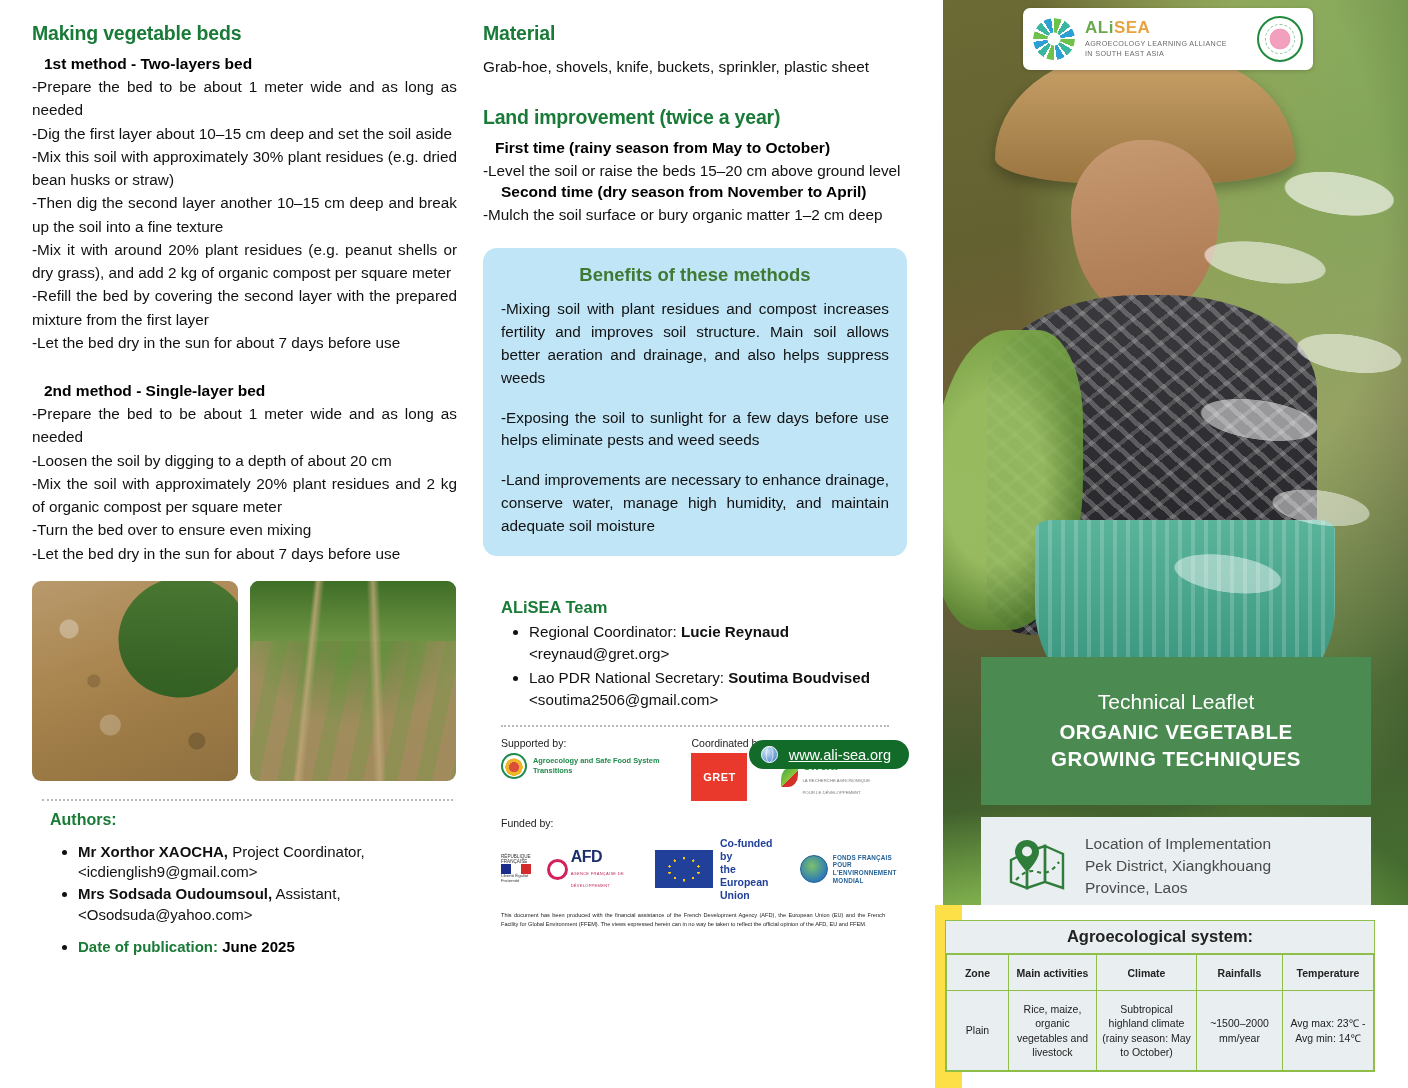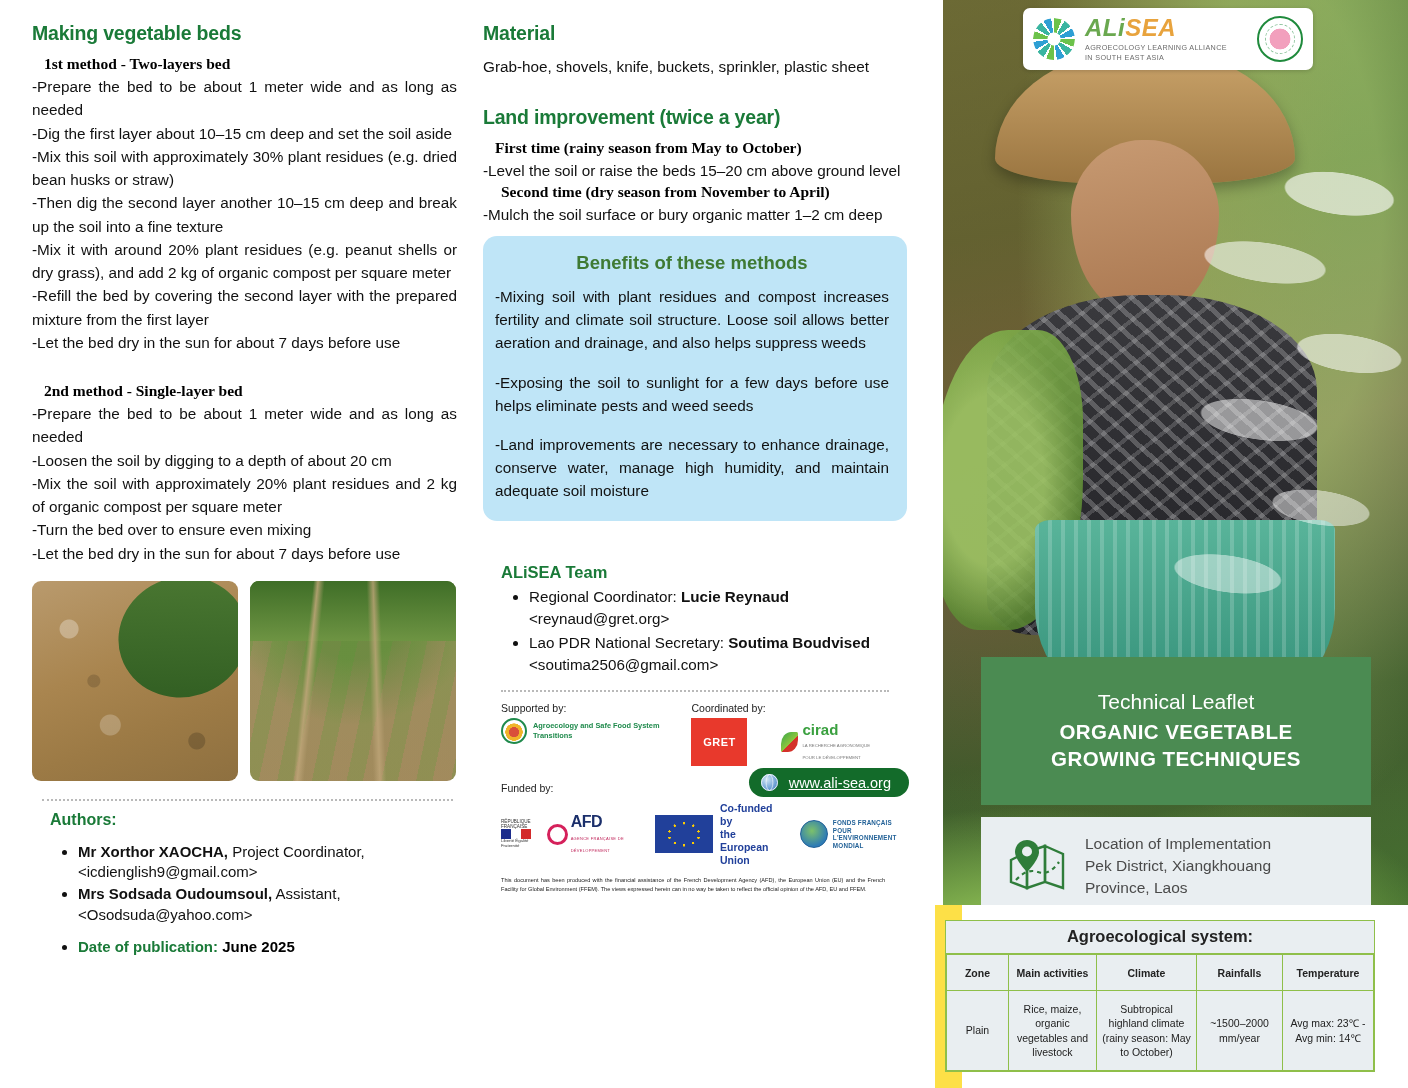--- a/index.html
+++ b/index.html
@@ -17,21 +17,21 @@
   .col1 { width:475px; padding:22px 18px 0 32px; position:relative; }
   .col2 { width:460px; padding:22px 28px 0 8px; position:relative; }
   .col3 { width:473px; position:relative; background:#ffffff; }
 
   h2.sec {
     color:#1a7a38; font-size:19.5px; font-weight:bold;
     margin:0 0 10px 0; letter-spacing:-0.2px;
   }
   h3.sub {
     font-size:15.5px; font-weight:bold; color:#000;
-    margin:0 0 2px 0; padding-left:12px;font-family:Liberation Serif, serif;
+    margin:0 0 2px 0; padding-left:12px;
   }
   p.body {
     font-size:15.3px; line-height:1.52; color:#111; margin:0;
     text-align:justify; text-justify:inter-word;
   }
   .gap-lg { height:28px; }
 
   
   .photos { display:flex; gap:12px; margin-top:16px; }
   .photo {
@@ -78,32 +78,32 @@
   ul.authors { margin:0; padding-left:46px; }
   ul.authors li { font-size:15px; line-height:1.35; margin-bottom:2px; color:#111; }
   ul.authors li b { font-weight:bold; }
   li.pubdate { margin-top:12px; }
   li.pubdate .lbl { color:#1a7a38; font-weight:bold; }
   li.pubdate .val { color:#000; font-weight:bold; }
 
   
   .benefits {
     background:#bfe5f7; border-radius:14px;
-    padding:14px 18px 18px 12px; margin-top:10px;
+    padding:14px 18px 18px 18px; margin-top:22px;
   }
   .benefits h3 {
     text-align:center; color:#3f7a34; font-size:18.5px;
     font-weight:bold; margin:2px 0 12px 0;
   }
   .benefits p { font-size:15.3px; line-height:1.5; color:#111; margin:0; text-align:justify; }
   .benefits p + p { margin-top:17px; }
 
   
   .web-badge {
-    position:absolute; right:26px; top:768px;
+    position:absolute; right:26px; top:740px;
     background:#136b2a; color:#fff; border-radius:20px;
     padding:6px 18px 6px 12px; display:flex; align-items:center; gap:11px;
     font-size:14.5px;
   }
   .web-badge .url { text-decoration:underline; color:#fff; }
   .globe {
     width:17px; height:17px; border-radius:50%;
     background:radial-gradient(circle at 35% 32%, #cfe4f5, #6b9fd4 60%, #3f6fa8);
     position:relative; flex:0 0 auto;
   }
@@ -275,21 +275,21 @@
         #6cc24a 180deg 202deg, #fff 202deg 210deg,
         #3ab5a0 210deg 232deg, #fff 232deg 240deg,
         #2e9fd4 240deg 262deg, #fff 262deg 270deg,
         #6cc24a 270deg 292deg, #fff 292deg 300deg,
         #3ab5a0 300deg 322deg, #fff 322deg 330deg,
         #2e9fd4 330deg 352deg, #fff 352deg 360deg);
     -webkit-mask:radial-gradient(circle, transparent 0 6px, #000 7px);
             mask:radial-gradient(circle, transparent 0 6px, #000 7px);
   }
   .alisea-wordmark { line-height:1; }
-  .aw-main { font-size:24px; font-weight:bold; letter-spacing:.5px;font-style:italic; }
+  .aw-main { font-size:17px; font-weight:bold; letter-spacing:.5px; }
   .aw-main .a1 { color:#6aa84f; }
   .aw-main .a2 { color:#e8a33d; }
   .aw-sub { font-size:7.2px; color:#6b6b6b; letter-spacing:.35px; line-height:1.35; margin-top:3px; }
   .partner-seal {
     width:46px; height:46px; border-radius:50%; margin-left:auto; flex:0 0 auto;
     border:2.5px solid #1f8a3c;
     background:radial-gradient(circle at 50% 50%, #f2a0bd 0 34%, #ffffff 36%);
     position:relative;
   }
   .partner-seal::after {
@@ -394,21 +394,21 @@
     <div class="gap-lg"></div>
 
     <h2 class="sec">Land improvement (twice a year)</h2>
     <h3 class="sub">First time (rainy season from May to October)</h3>
     <p class="body">-Level the soil or raise the beds 15–20 cm above ground level</p>
     <h3 class="sub" style="padding-left:18px">Second time (dry season from November to April)</h3>
     <p class="body">-Mulch the soil surface or bury organic matter 1–2 cm deep</p>
 
     <div class="benefits">
       <h3>Benefits of these methods</h3>
-      <p>-Mixing soil with plant residues and compost increases fertility and climate soil structure. Loose soil allows better aeration and drainage, and also helps suppress weeds</p>
+      <p>-Mixing soil with plant residues and compost increases fertility and improves soil structure. Main soil allows better aeration and drainage, and also helps suppress weeds</p>
       <p>-Exposing the soil to sunlight for a few days before use helps eliminate pests and weed seeds</p>
       <p>-Land improvements are necessary to enhance drainage, conserve water, manage high humidity, and maintain adequate soil moisture</p>
     </div>
 
     <div class="web-badge">
       <span class="globe"></span>
       <span class="url">www.ali-sea.org</span>
     </div>
 
     <div class="team">

